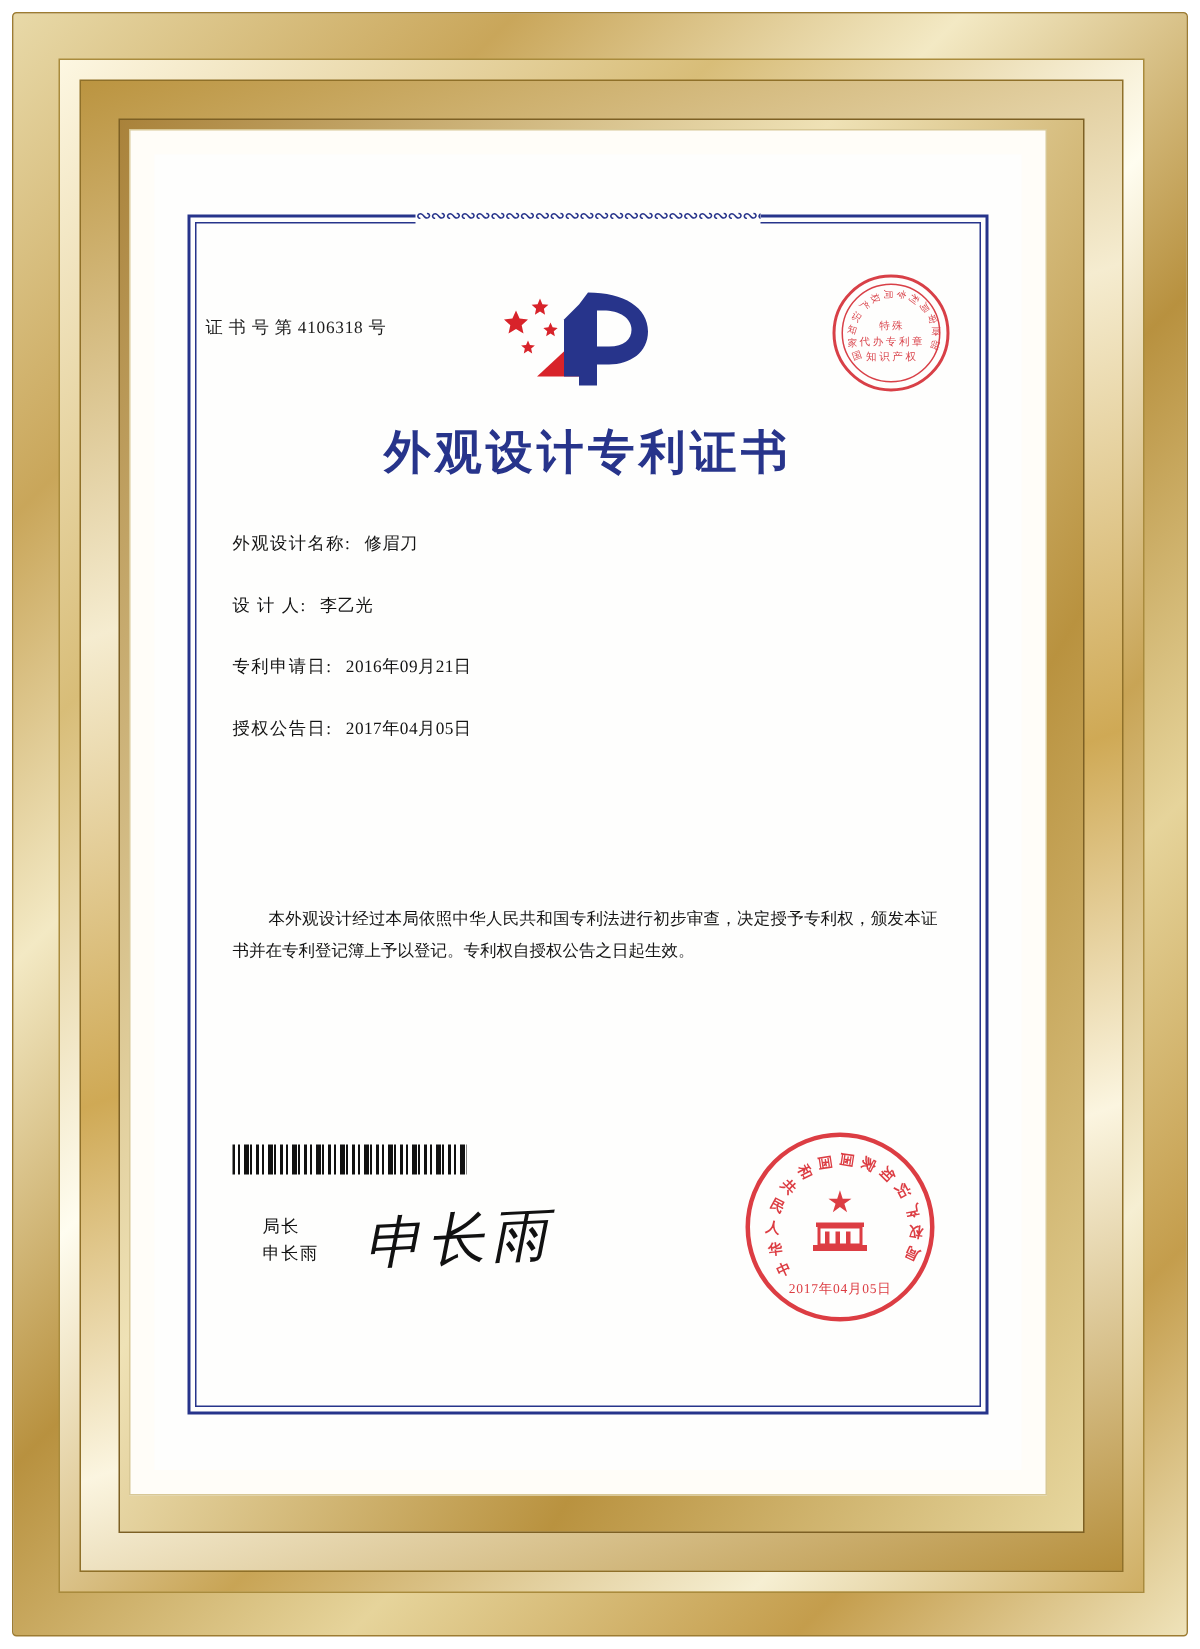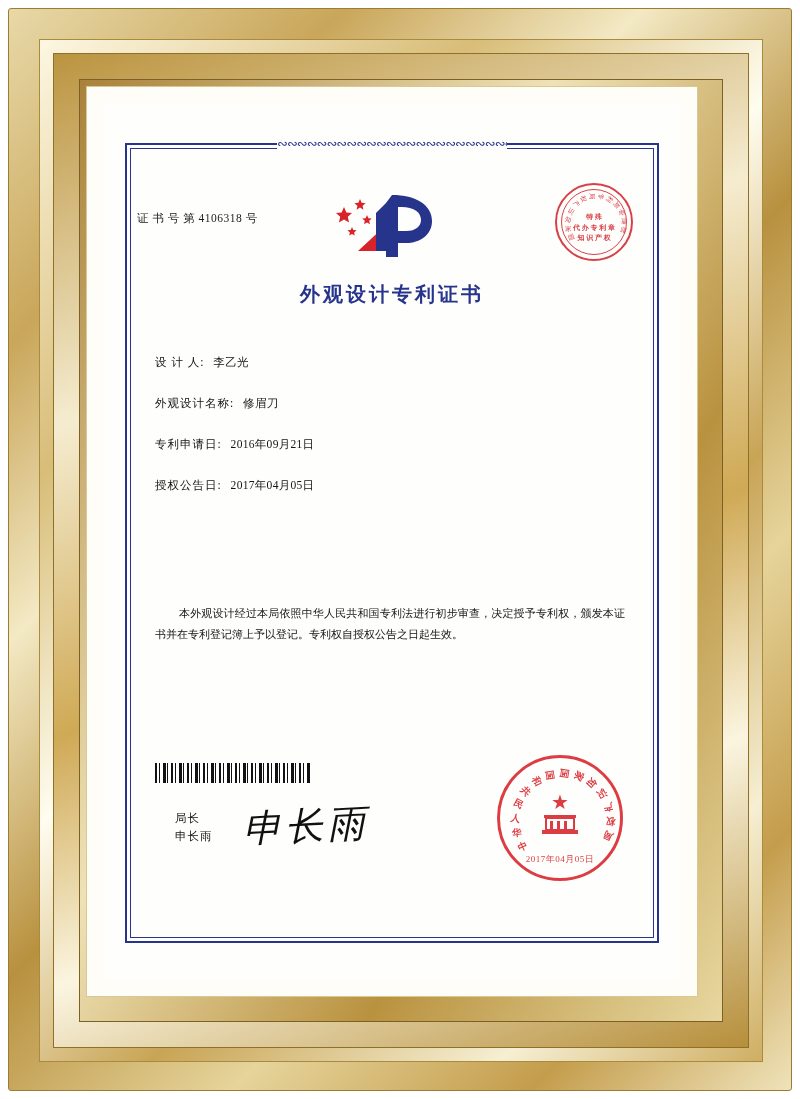--- a/index.html
+++ b/index.html
@@ -122,36 +122,35 @@
     left: 50%; top: 50%;
     transform-origin: 0 0;
     white-space: nowrap;
   }
   .stamp-top .st-center {
     position: absolute;
     left: 0; right: 0; top: 27px;
     text-align: center;
     font-size: 7px;
     line-height: 1.5;
-    font-weight: bold;
   }
 
   
   .logo {
     position: absolute;
     left: 50%; top: 88px;
     transform: translateX(-50%);
     width: 112px; height: 72px;
   }
 
   .main-title {
     position: absolute;
     left: 0; right: 0; top: 178px;
     text-align: center;
-    font-size: 20px;
+    font-size: 31px;
     font-weight: bold;
     color: #27348b;
     letter-spacing: 3px;
     font-family: "DejaVu Sans", sans-serif;
   }
 
   
   .fields {
     position: absolute;
     left: 52px; top: 252px;
@@ -317,26 +316,26 @@
           <polygon points="16,36 17.3,39 20.6,39.3 18.1,41.4 18.8,44.6 16,42.9 13.2,44.6 13.9,41.4 11.4,39.3 14.7,39"></polygon>
         </g>
       </g>
     </svg>
   </div>
 
   <div class="main-title">外观设计专利证书</div>
 
   <div class="fields">
     <div class="field">
+      <span class="lbl">外观设计名称:</span>
+      <span class="val">修眉刀</span>
+    </div>
+    <div class="field">
       <span class="lbl">设  计  人:</span>
       <span class="val">李乙光</span>
-    </div>
-    <div class="field">
-      <span class="lbl">外观设计名称:</span>
-      <span class="val">修眉刀</span>
     </div>
     <div class="field">
       <span class="lbl">专利申请日:</span>
       <span class="val">2016年09月21日</span>
     </div>
     <div class="field">
       <span class="lbl">授权公告日:</span>
       <span class="val">2017年04月05日</span>
     </div>
   </div>

